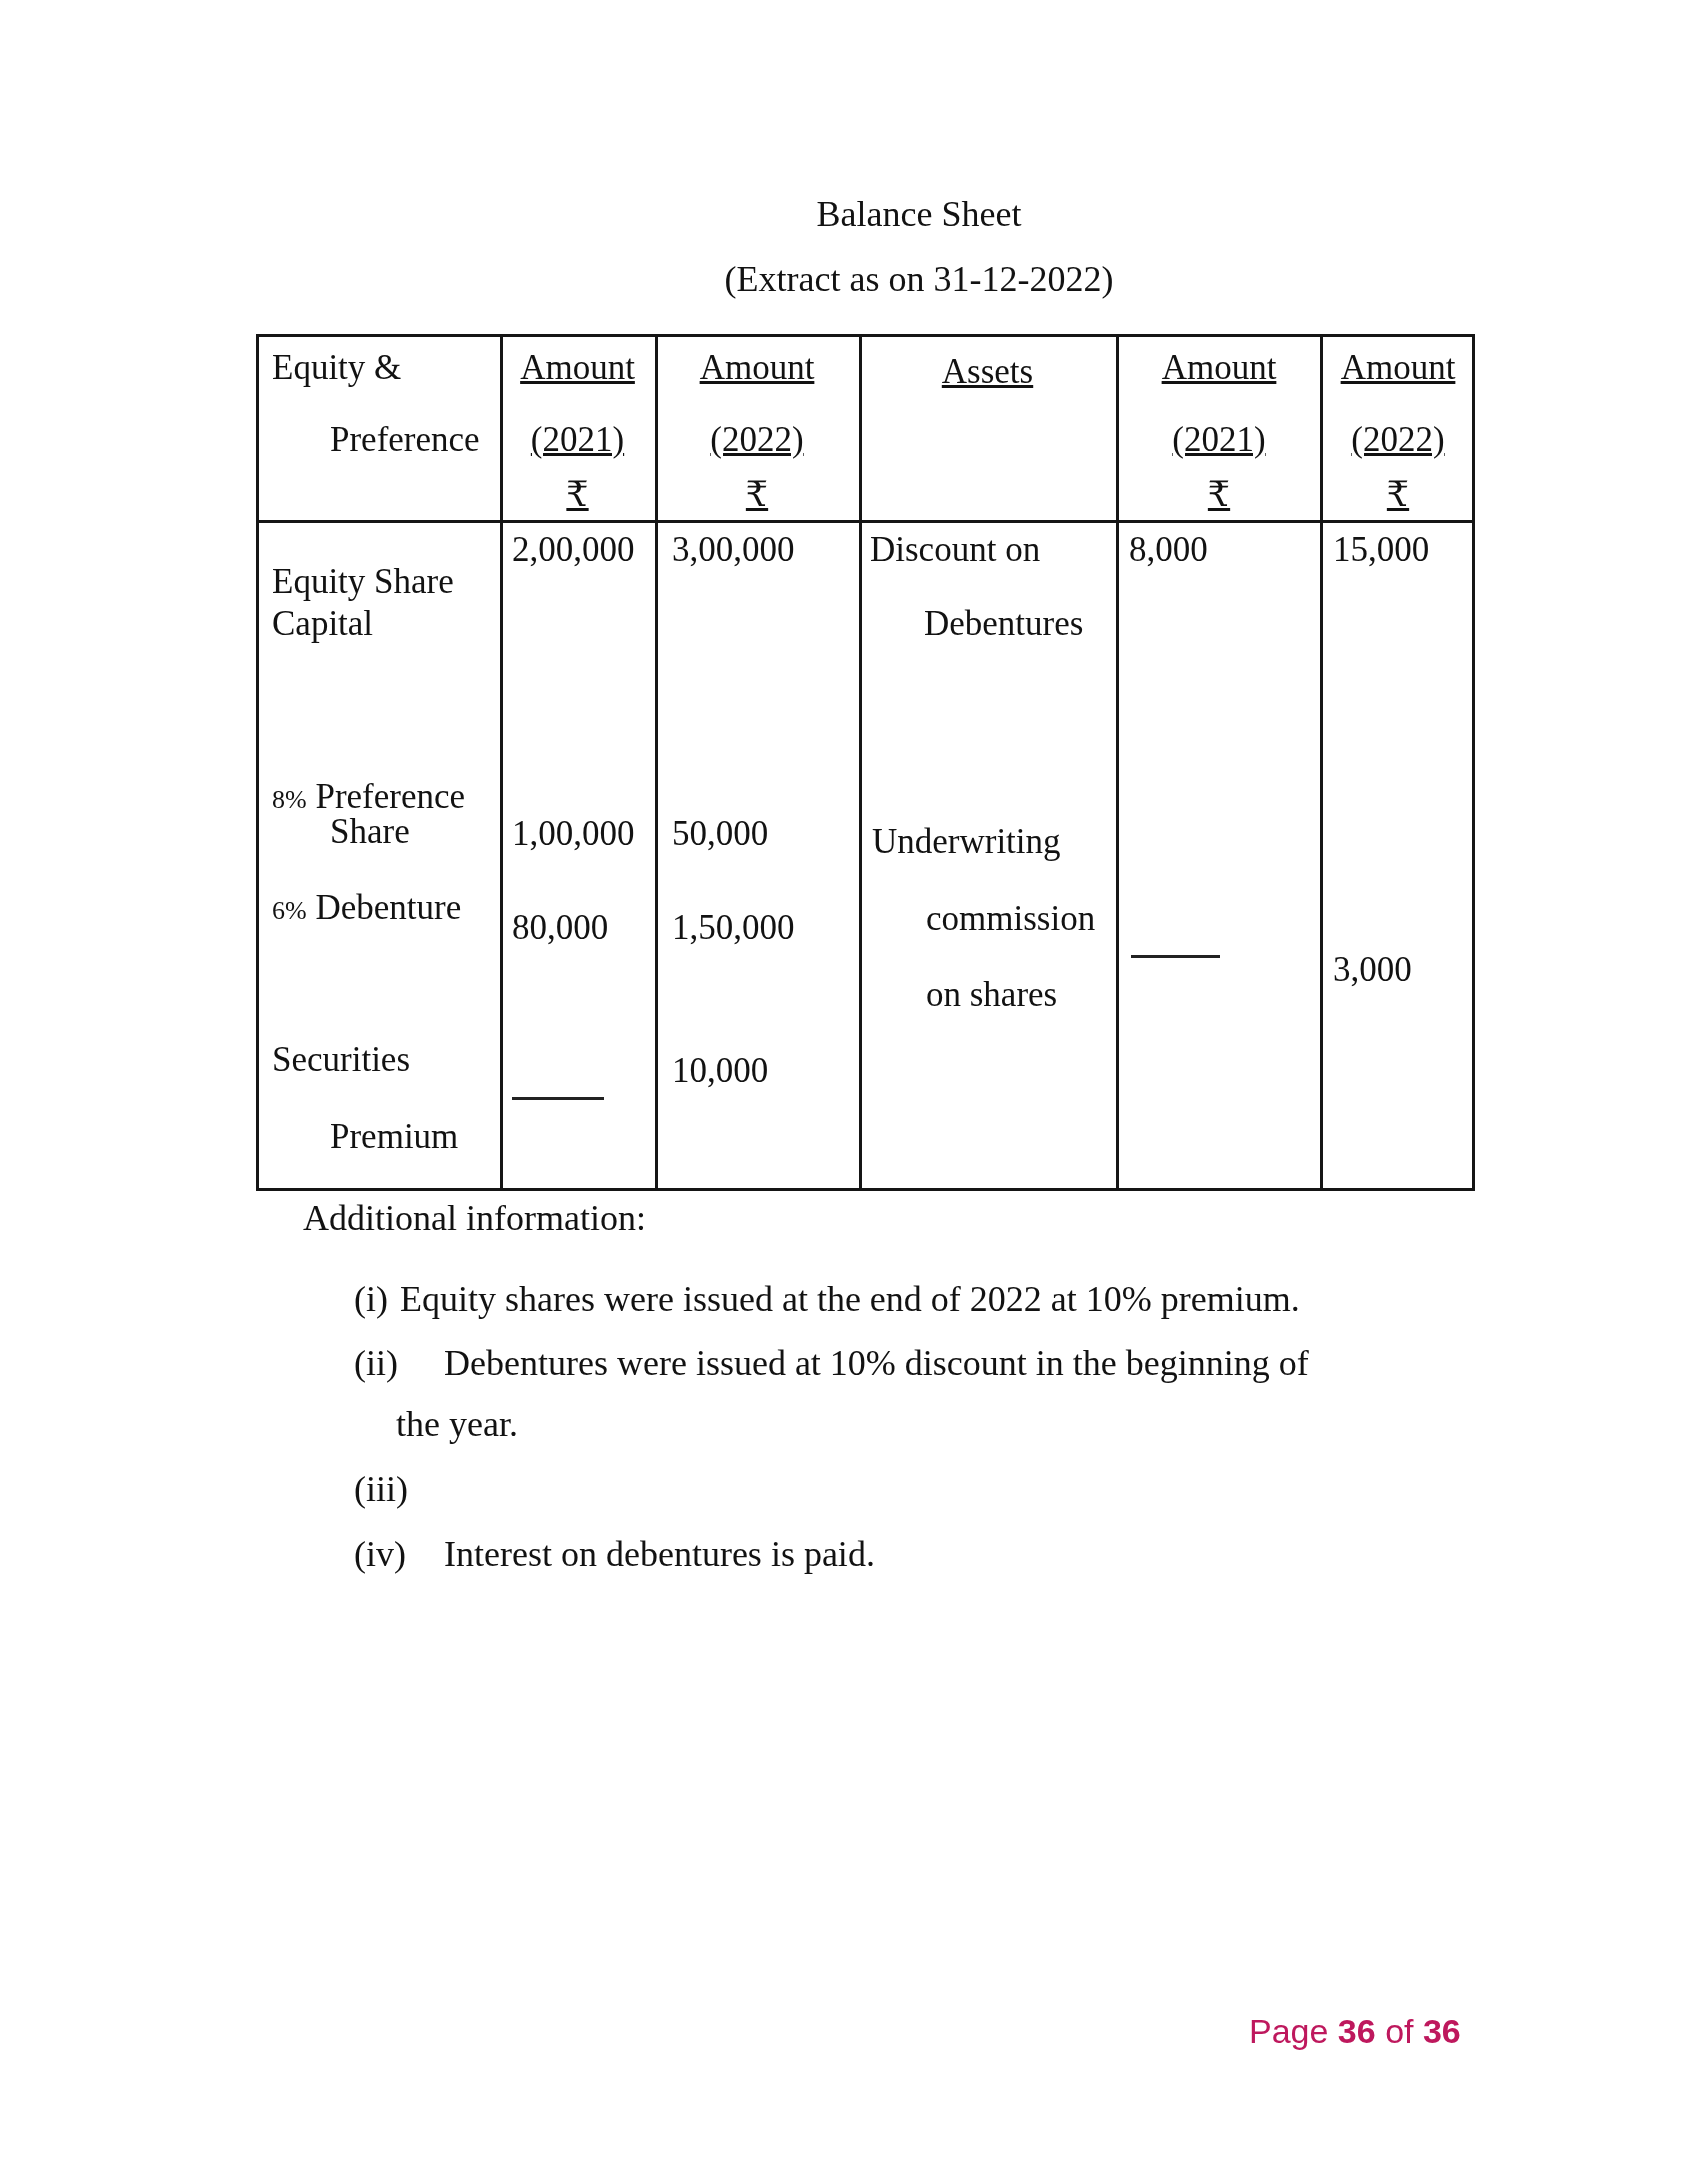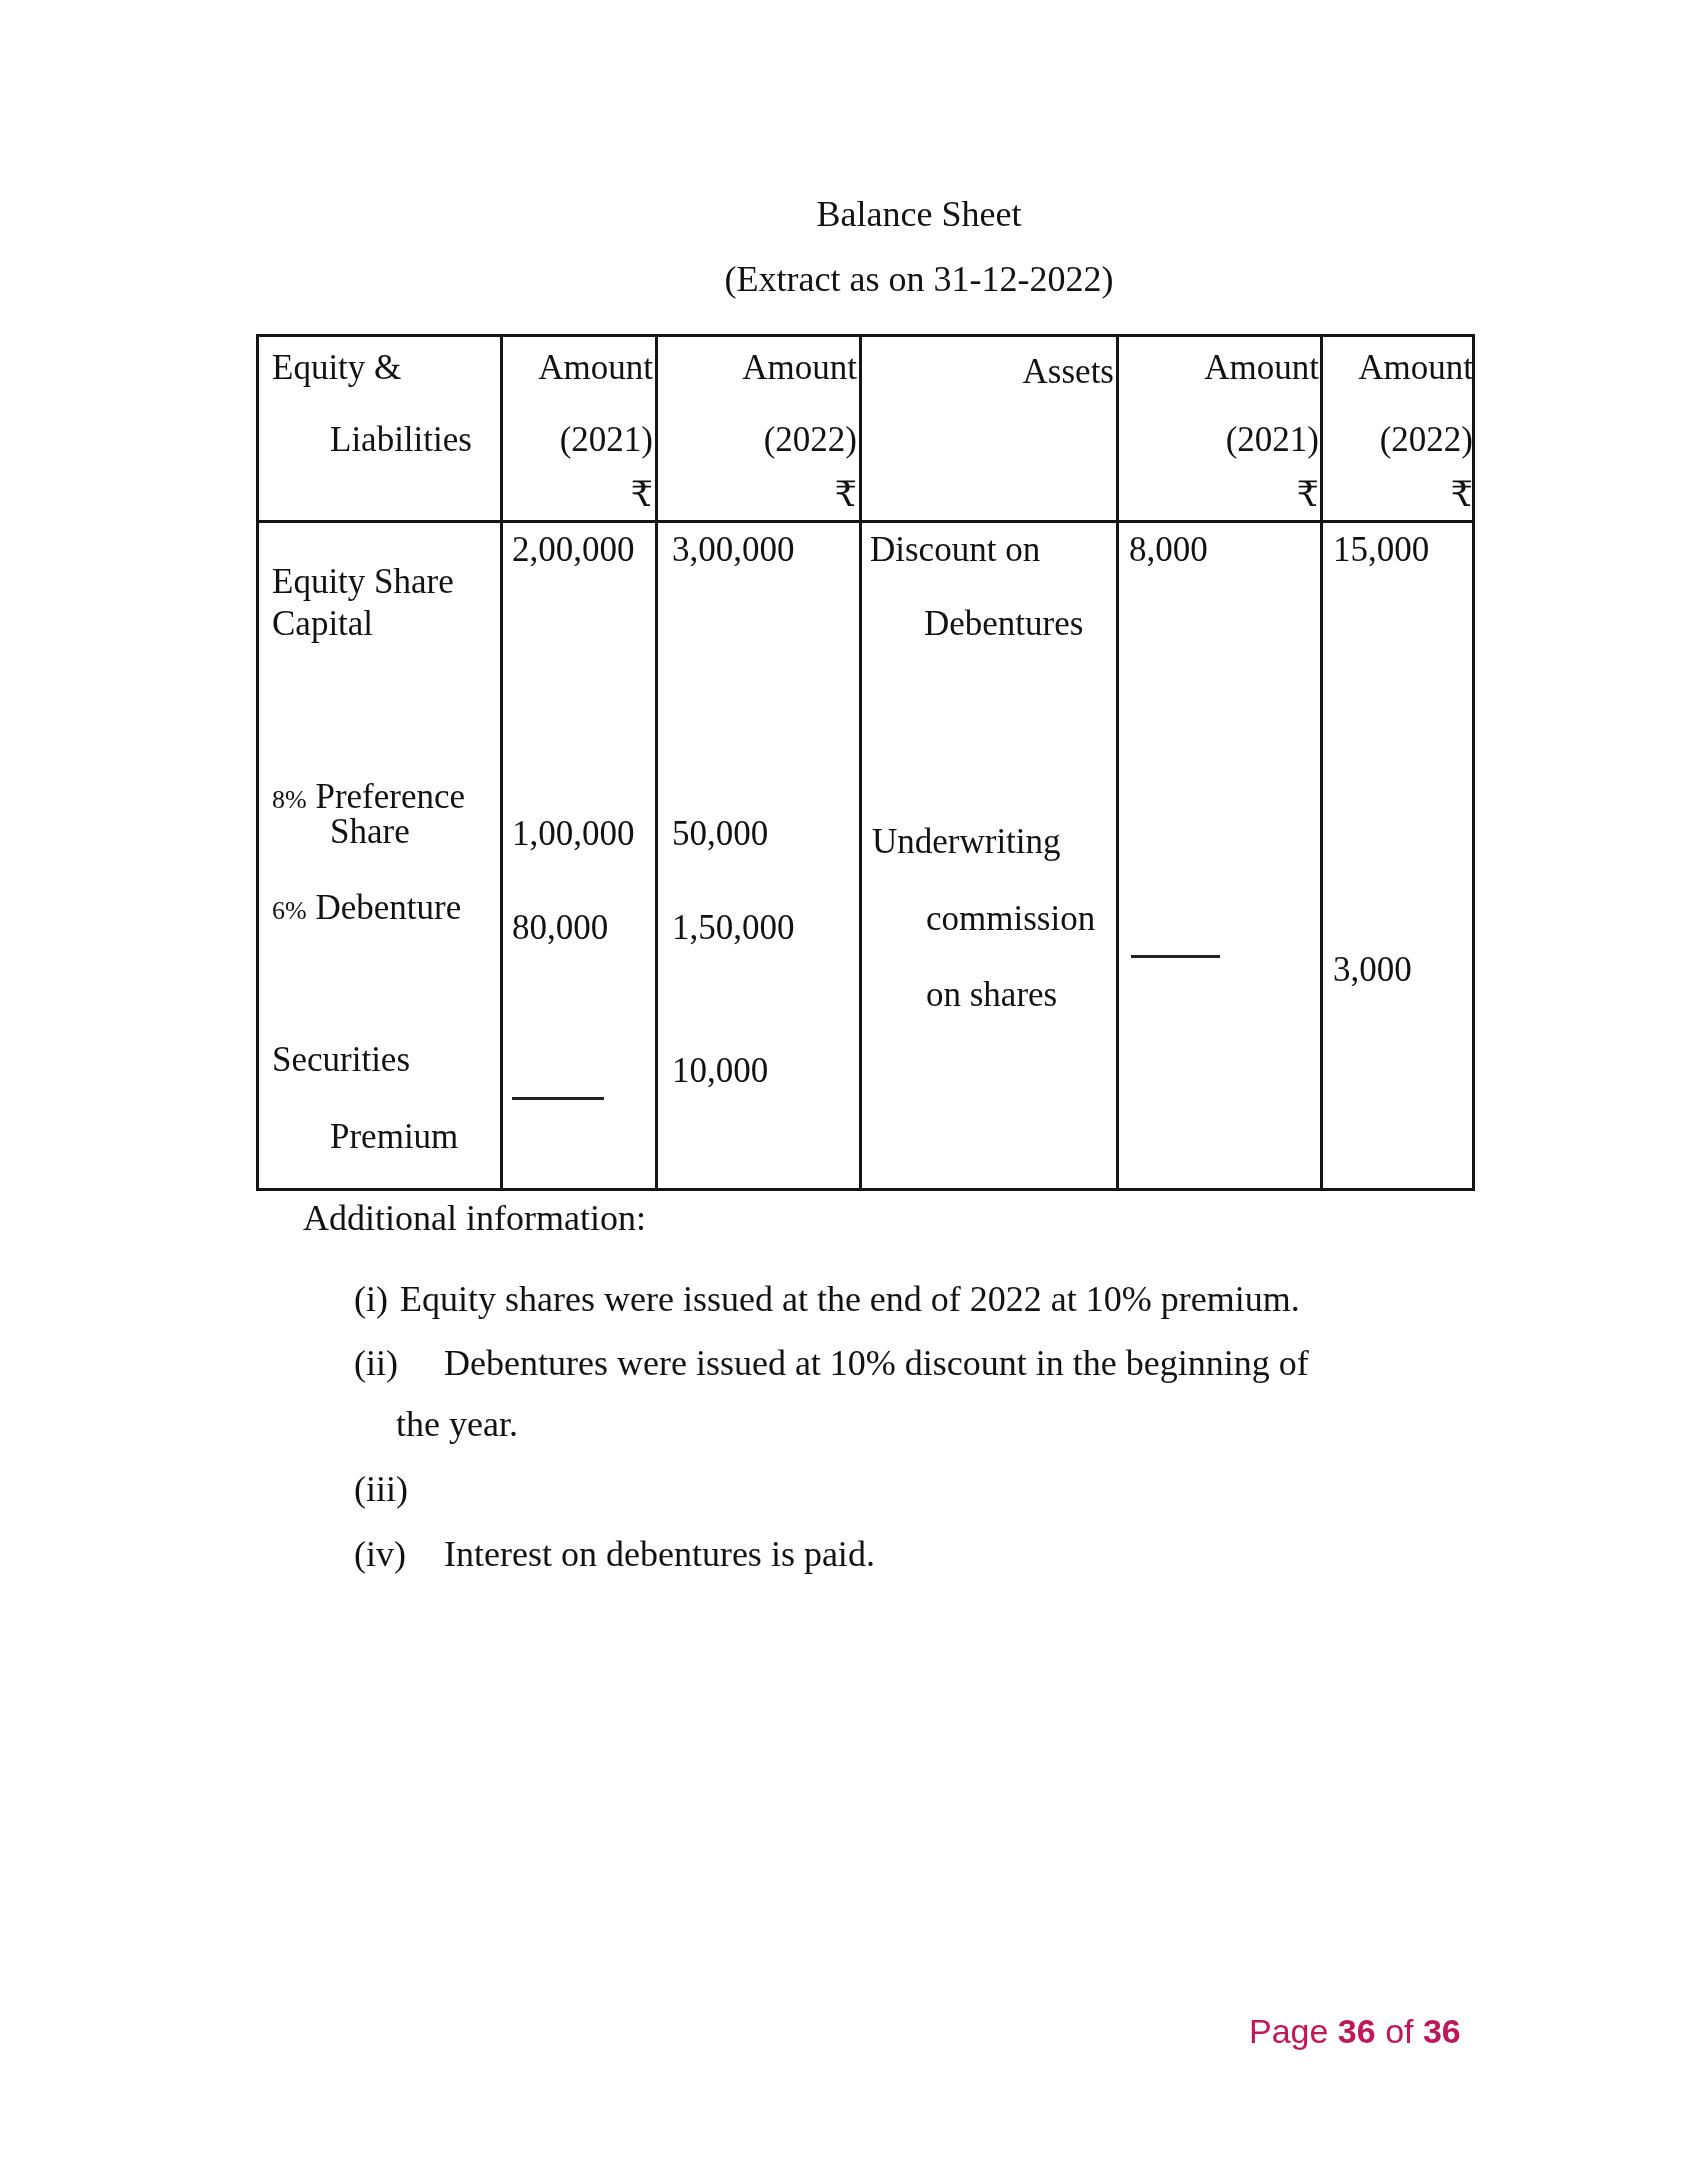--- a/index.html
+++ b/index.html
@@ -9,21 +9,21 @@
     height: 2178px;
     background: #ffffff;
     font-family: "Liberation Serif", "DejaVu Serif", serif;
     color: #121212;
     overflow: hidden;
   }
   .abs { position: absolute; white-space: nowrap; line-height: 1.15; }
   .serif { font-family: "Liberation Serif", "DejaVu Serif", serif; font-size: 35px; }
   .title-text { font-size: 36px; }
   .centered { transform: translateX(-50%); }
-  .cell-center { text-align: right; }
+  .cell-center { text-align: center; text-decoration: underline; }
   
   #table-frame {
     position: absolute;
     border: 3px solid #151515;
     background: transparent;
   }
   .vline { position: absolute; top: 0; bottom: 0; width: 3px; background: #151515; }
   .hline { position: absolute; left: 0; right: 0; height: 3px; background: #151515; }
   
   .oldstyle-pct::first-letter { font-size: 26px; }
@@ -47,21 +47,21 @@
   <div id="table-frame" style="left:256px; top:334px; width:1213px; height:851px;">
     <div class="vline" style="left:241px;"></div>
     <div class="vline" style="left:396px;"></div>
     <div class="vline" style="left:600px;"></div>
     <div class="vline" style="left:857px;"></div>
     <div class="vline" style="left:1061px;"></div>
     <div class="hline" style="top:183px;"></div>
   </div>
 
   <div class="abs serif" style="left:272px; top:348px;">Equity &amp;</div>
-  <div class="abs serif" style="left:330px; top:420px;">Liabilities</div>
+  <div class="abs serif" style="left:330px; top:420px;">Preference</div>
 
   <div class="abs serif cell-center" style="left:502px; top:348px; width:151px;">Amount</div>
   <div class="abs serif cell-center" style="left:502px; top:420px; width:151px;">(2021)</div>
   <div class="abs serif cell-center" style="left:502px; top:475px; width:151px;">₹</div>
 
   <div class="abs serif cell-center" style="left:657px; top:348px; width:200px;">Amount</div>
   <div class="abs serif cell-center" style="left:657px; top:420px; width:200px;">(2022)</div>
   <div class="abs serif cell-center" style="left:657px; top:475px; width:200px;">₹</div>
 
   <div class="abs serif cell-center" style="left:861px; top:352px; width:253px;">Assets</div>

